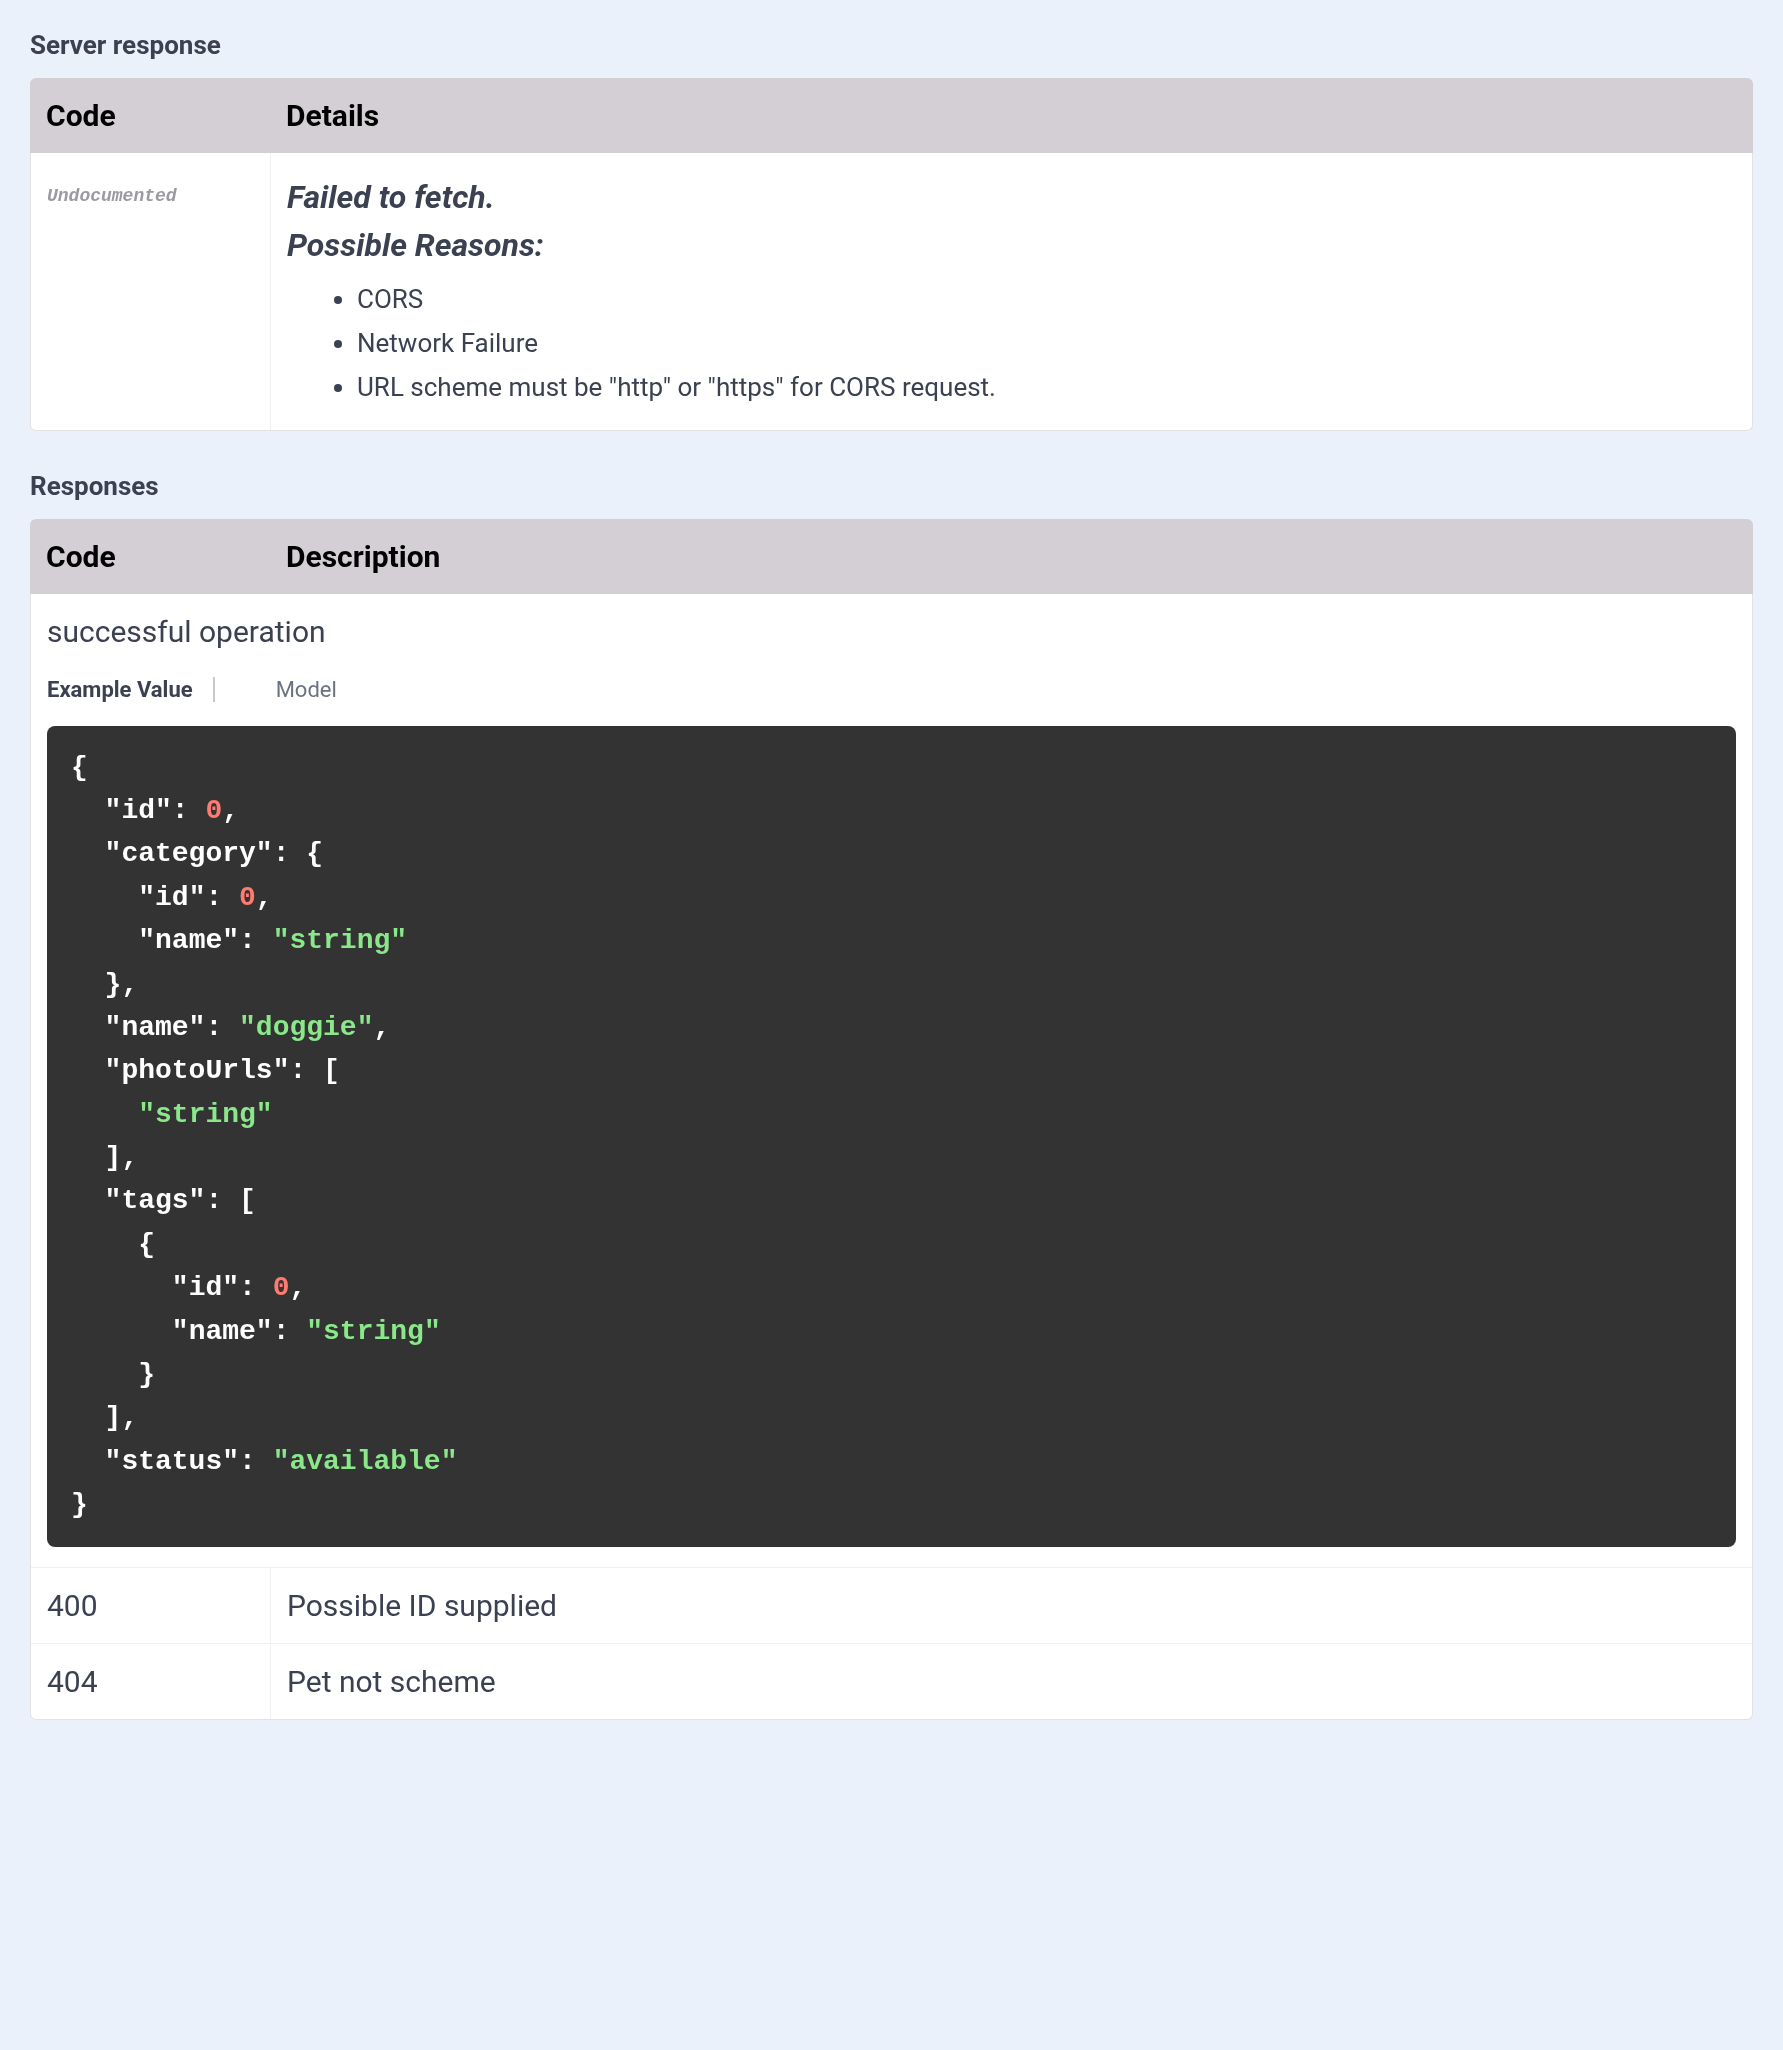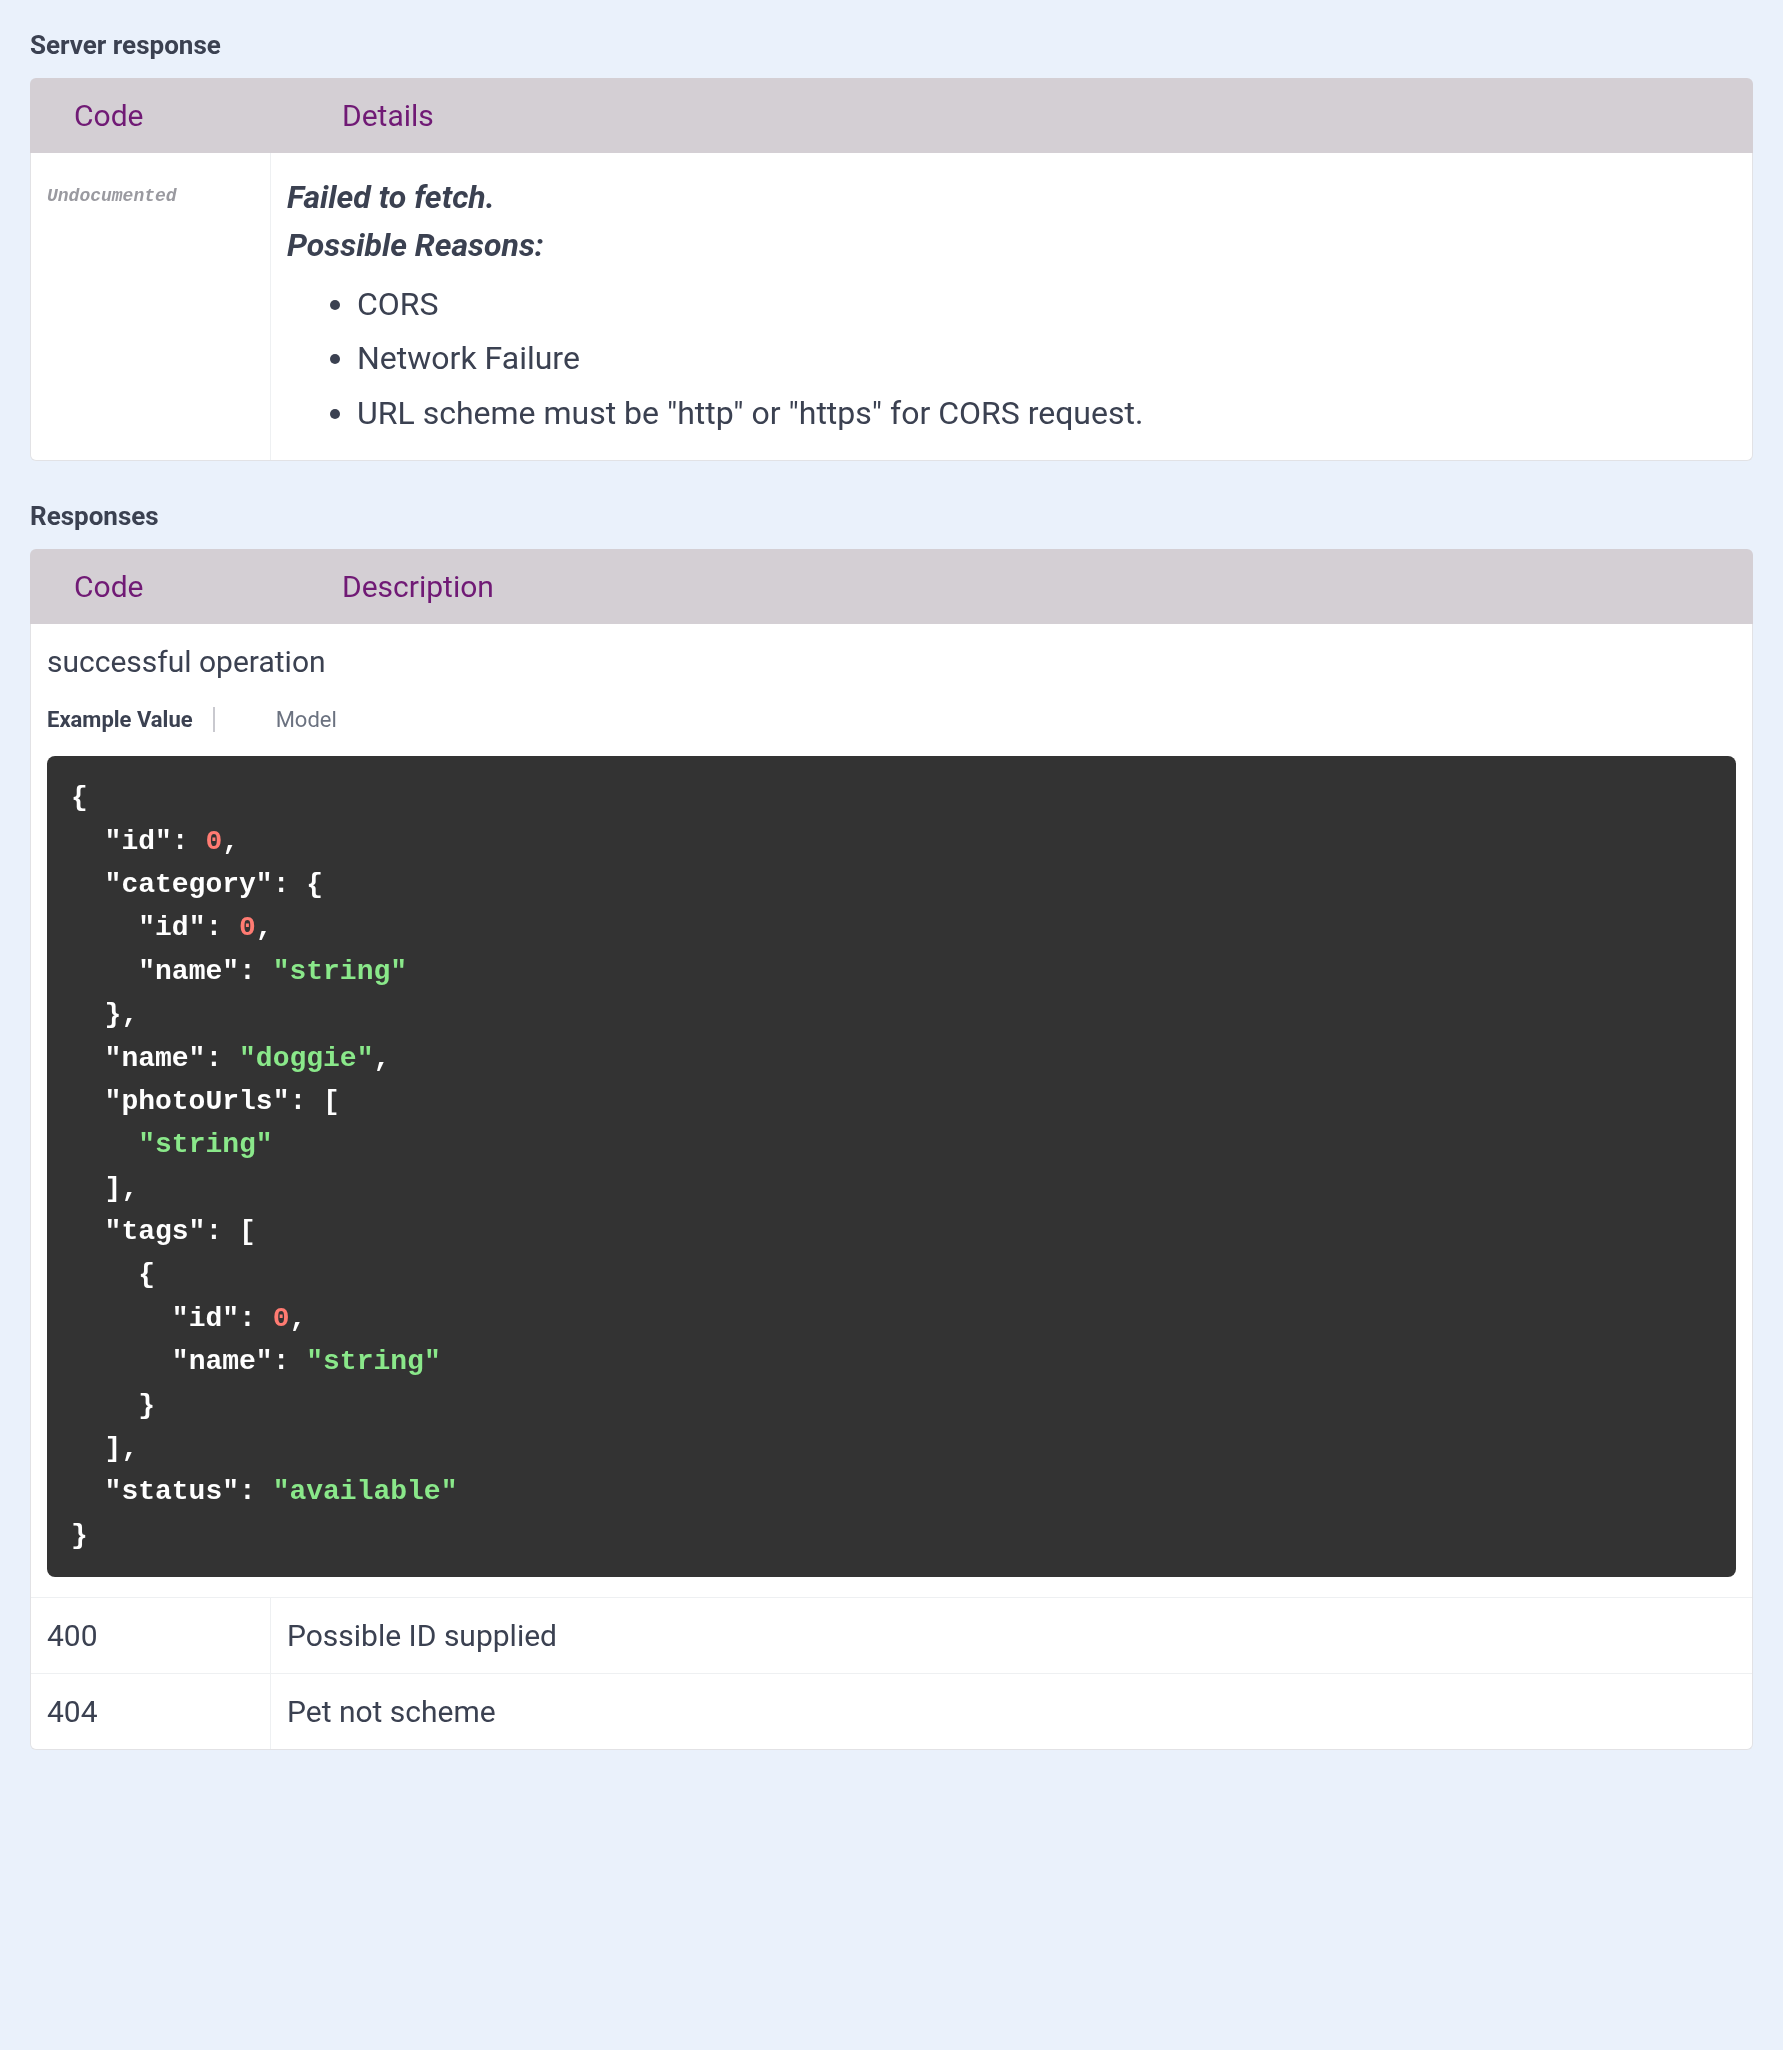--- a/index.html
+++ b/index.html
@@ -33,23 +33,22 @@
       flex-shrink: 0;
       padding: 20px 16px;
     }
     .col-body {
       flex: 1;
       padding: 20px 16px;
     }
     .table-header .col-code,
     .table-header .col-body {
       font-size: 30px;
-      font-weight: 400;
-      color: #701a75;
-      margin-left: 28px;
+      font-weight: 700;
+      color: #000000;
     }
     .table-body {
       background: #ffffff;
       border: 1px solid #e2e2e5;
       border-top: none;
       border-radius: 0 0 6px 6px;
     }
     .table-row {
       display: flex;
       border-bottom: 1px solid #eef0f2;
@@ -79,21 +78,21 @@
       line-height: 1.5;
       color: #3b4151;
       font-style: italic;
     }
     .reason-list {
       list-style: disc;
       padding-left: 70px;
       margin-top: 8px;
     }
     .reason-list li {
-      font-size: 32px;
+      font-size: 26px;
       line-height: 1.7;
       color: #3b4151;
     }
     .tabs {
       display: flex;
       align-items: center;
       margin-top: 28px;
       margin-bottom: 24px;
     }
     .tab {

